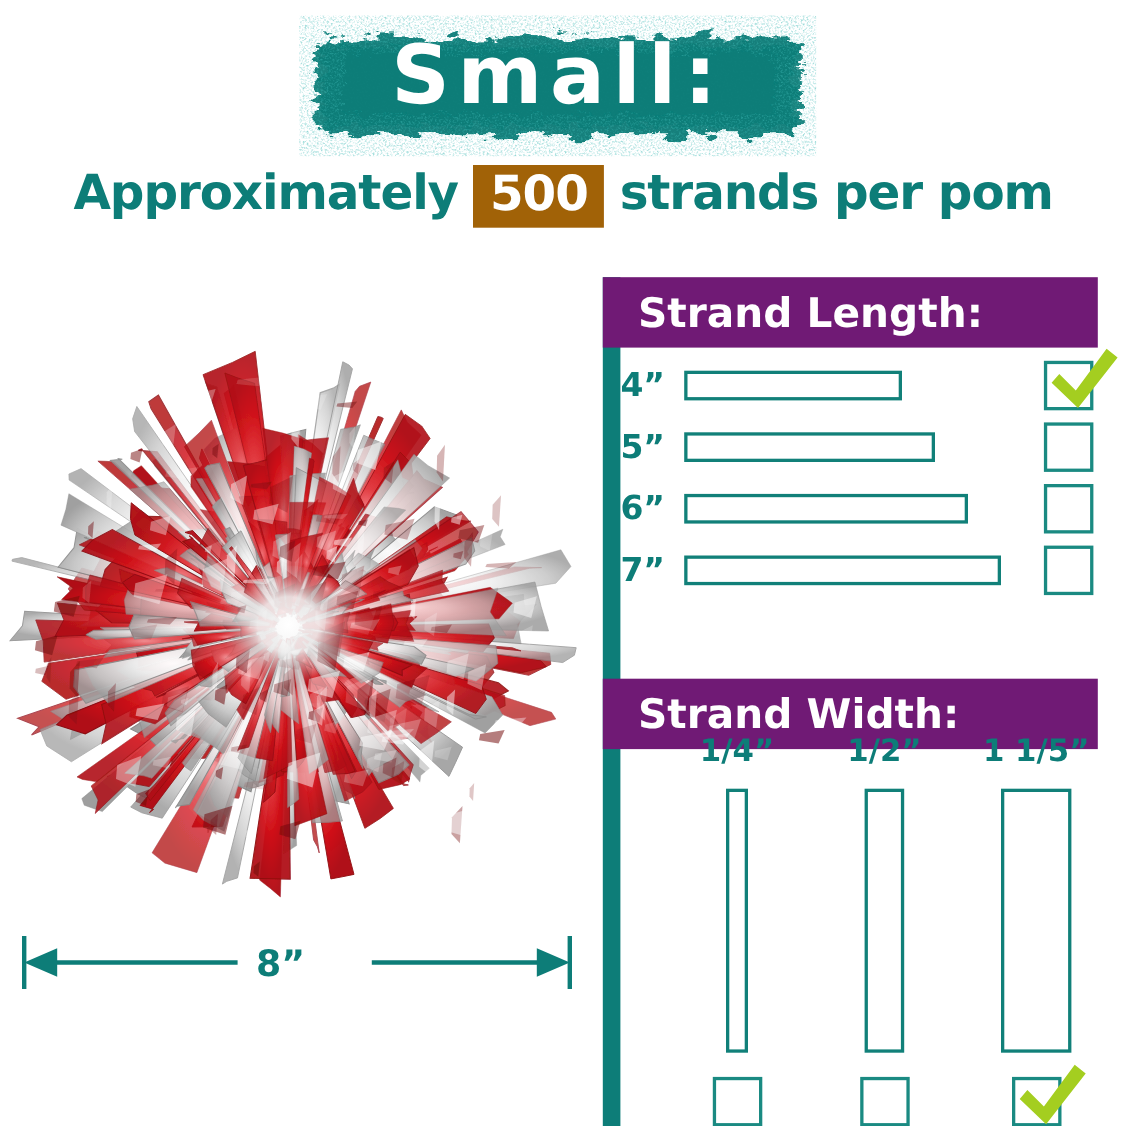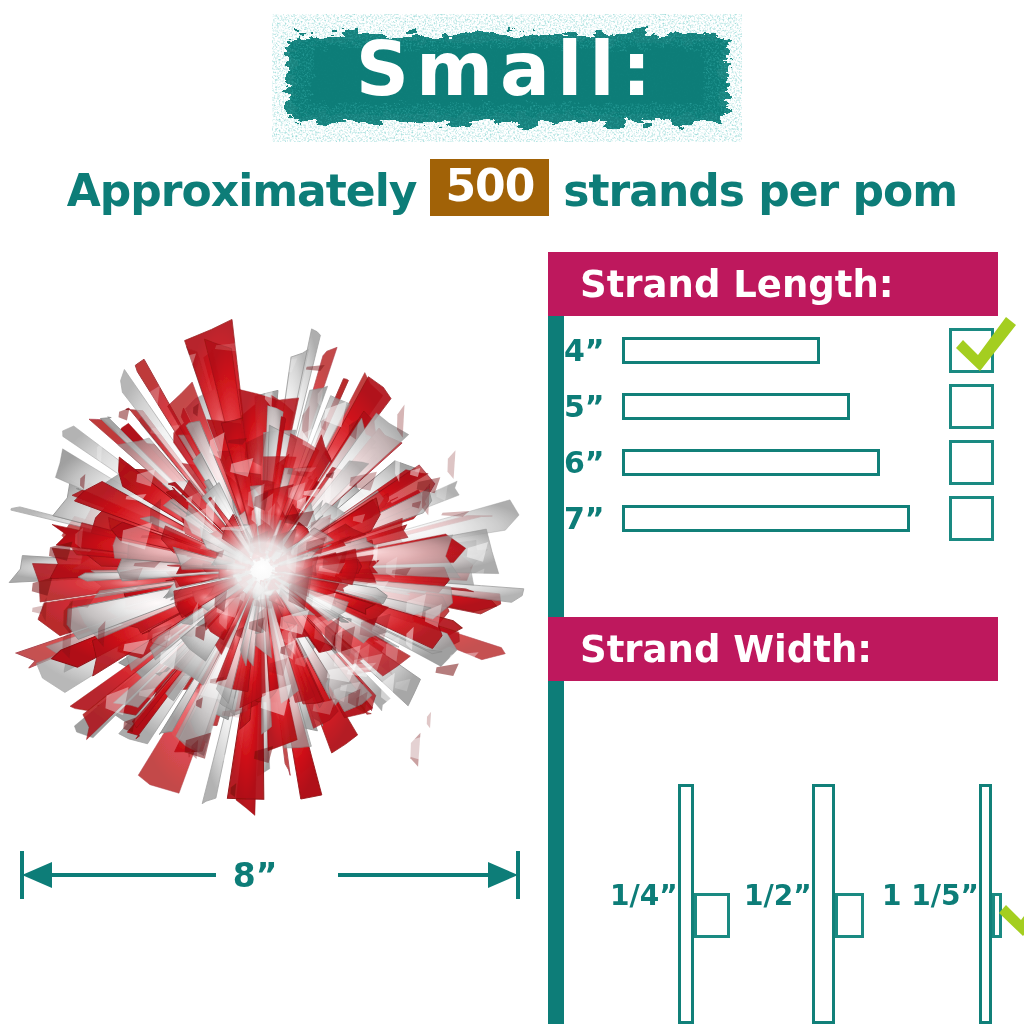--- a/index.html
+++ b/index.html
@@ -10,48 +10,48 @@
   
   #title-block{position:absolute;left:272px;top:14px;width:470px;height:128px;}
   #brush-svg{position:absolute;inset:0;width:100%;height:100%;}
   #title-text{position:absolute;inset:0;display:flex;align-items:center;
       justify-content:center;color:#ffffff;font-size:74px;font-weight:700;
       letter-spacing:7px;line-height:1;padding-bottom:18px;box-sizing:border-box;
       font-family:"DejaVu Sans",sans-serif;}
 
   
   #subtitle{position:absolute;left:0;top:150px;width:1024px;height:66px;
-      display:flex;align-items:flex-end;justify-content:center;gap:14px;
+      display:flex;align-items:flex-start;justify-content:center;gap:14px;
       color:#0d7d78;font-size:44px;font-weight:700;white-space:nowrap;
       font-family:"DejaVu Sans",sans-serif;letter-spacing:-1px;}
   #count-badge{background:#a16207;color:#fff;padding:5px 15px 8px 15px;
       font-weight:700;line-height:1;}
 
   
   #panel{position:absolute;left:548px;top:252px;width:452px;height:772px;}
   .spine{position:absolute;left:0;top:0;width:16px;height:772px;background:#0d7d78;}
-  .hdr{position:absolute;left:0;width:450px;height:64px;background:#be185d;
+  .hdr{position:absolute;left:0;width:450px;height:64px;background:#701a75;
        color:#fff;font-size:37px;font-weight:700;display:flex;align-items:center;
        padding-left:32px;box-sizing:border-box;font-family:"DejaVu Sans",sans-serif;}
   #hdr-length{top:0;}
   #hdr-width{top:317px;margin-top:48px;}
 
   #length-rows{position:absolute;left:16px;top:70px;width:436px;}
   .lrow{position:relative;height:56px;display:flex;align-items:center;}
   .lrow .lbl{width:58px;color:#0d7d78;font-size:30px;font-weight:700;
       font-family:"DejaVu Sans",sans-serif;}
   .lbar{height:27px;border:3px solid #118079;box-sizing:border-box;background:#fff;}
   .cbox{position:absolute;right:6px;width:45px;height:45px;
       border:3px solid #1a8a82;box-sizing:border-box;background:#fff;}
 
   .check{position:absolute;width:68px;height:62px;pointer-events:none;}
 
   
   #width-area{position:absolute;left:16px;top:375px;width:436px;height:397px;}
-  .wcol{position:absolute;bottom:0;width:120px;display:flex;flex-direction:row;
+  .wcol{position:absolute;bottom:0;width:120px;display:flex;flex-direction:column;
         align-items:center;}
   .wlbl{color:#0d7d78;font-size:28px;font-weight:700;margin-bottom:18px;
         white-space:nowrap;font-family:"DejaVu Sans",sans-serif;}
   .wbar{border:3px solid #118079;box-sizing:border-box;background:#fff;}
   .wbox{position:relative;width:45px;height:45px;border:3px solid #1a8a82;
         box-sizing:border-box;background:#fff;margin-top:22px;}
 
   
   #pom{position:absolute;left:-6px;top:318px;width:540px;height:530px;}
 

